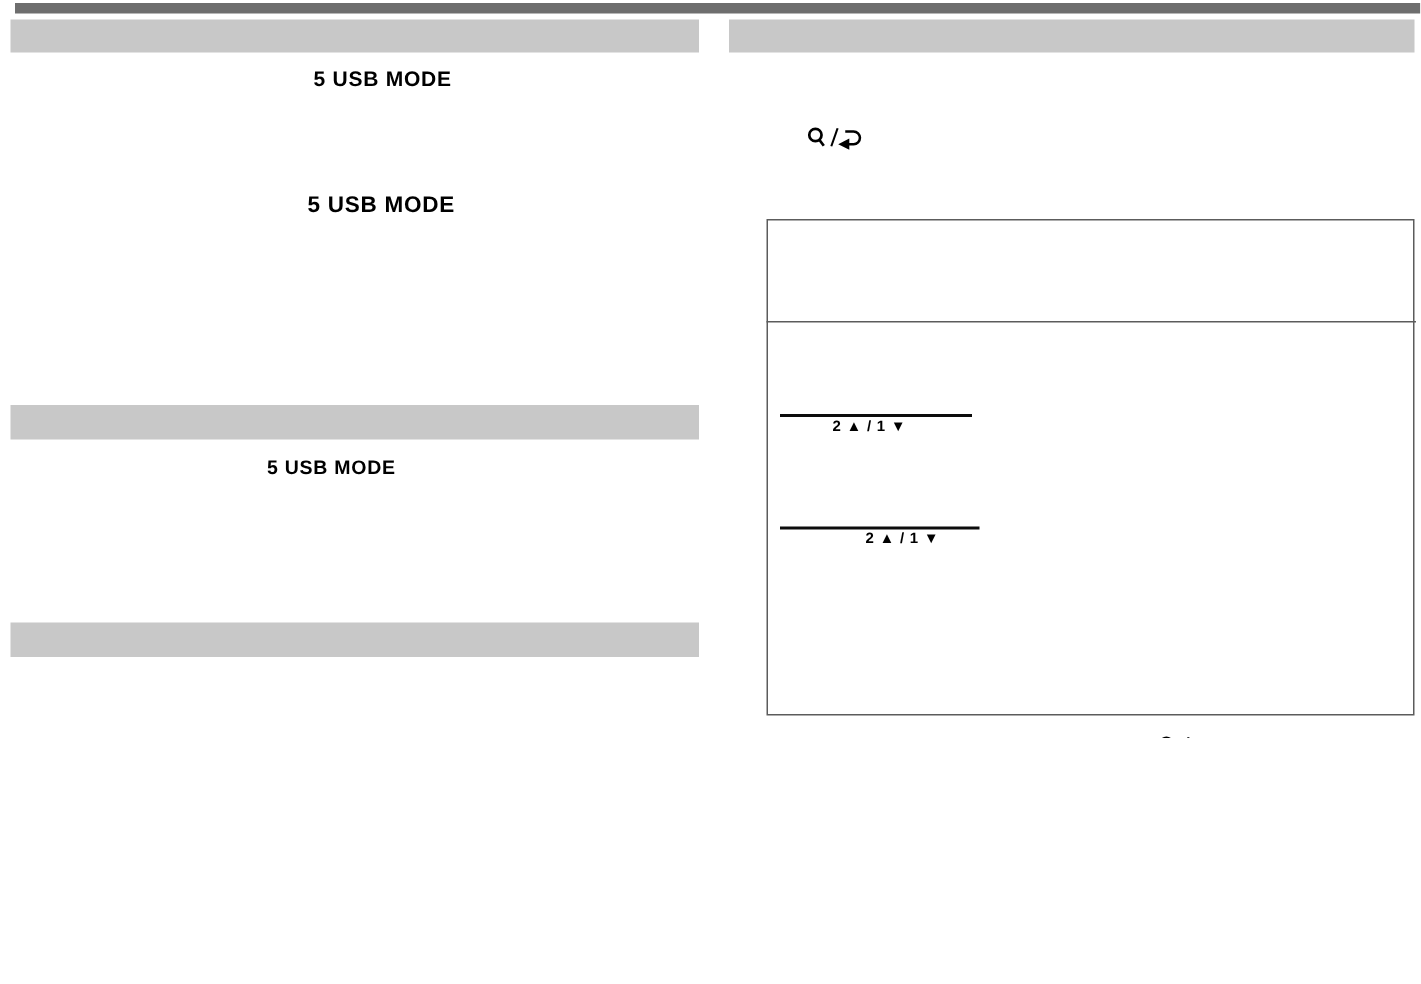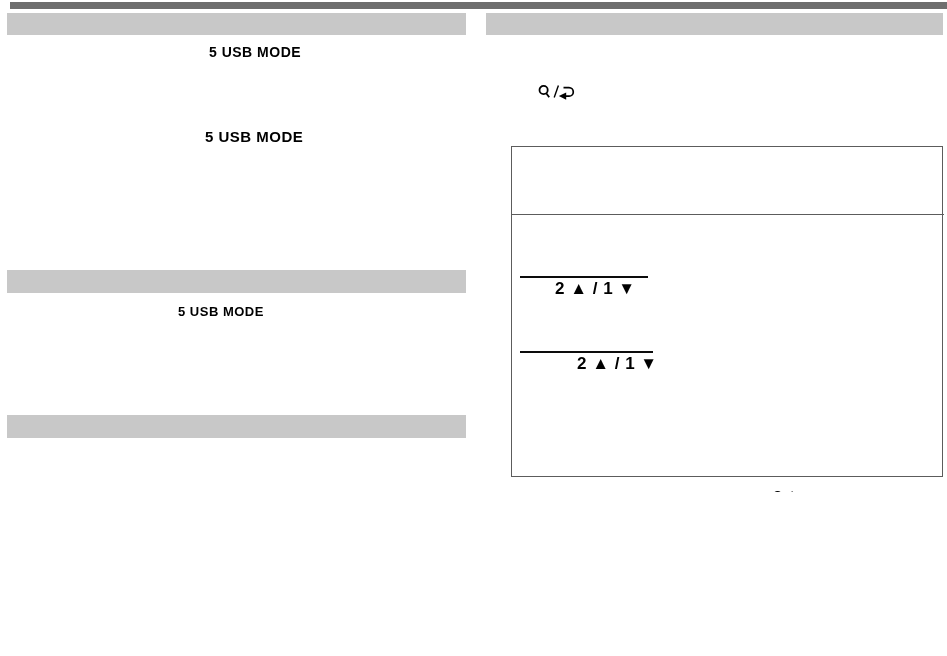--- a/index.html
+++ b/index.html
@@ -25,21 +25,21 @@
   .h2{left:205px;top:128px;font-size:15px;}
   .h3{left:178px;top:304px;font-size:13px;}
   .display-box{
     left:511px;top:146px;width:432px;height:331px;
     border:1px solid #5c5c5c;background:#ffffff;box-sizing:border-box;
   }
   .box-divider{left:511px;top:214px;width:433px;height:1px;background:#5c5c5c;}
   .rule-line{height:1.5px;background:#0c0c0c;}
   .rule1{left:520px;top:276px;width:128px;}
   .rule2{left:520px;top:351px;width:133px;}
-  .shortcut{font-weight:700;font-size:17px;white-space:nowrap;letter-spacing:0.5px;}
+  .shortcut{font-weight:700;font-size:10px;white-space:nowrap;letter-spacing:0.5px;}
   .sc1{left:555px;top:279px;}
   .sc2{left:577px;top:354px;}
   .icon-sr{width:41px;height:16px;}
   .icon1{left:538px;top:84px;}
   .icon2{left:772px;top:490px;}
   .icon3{left:659px;top:508px;}
   .jump-arrow{left:8px;top:576px;}
   .page-badge{
     left:3px;top:637px;width:23px;height:13px;
     border:2px solid #7d7d7d;border-radius:6px;background:#ffffff;

